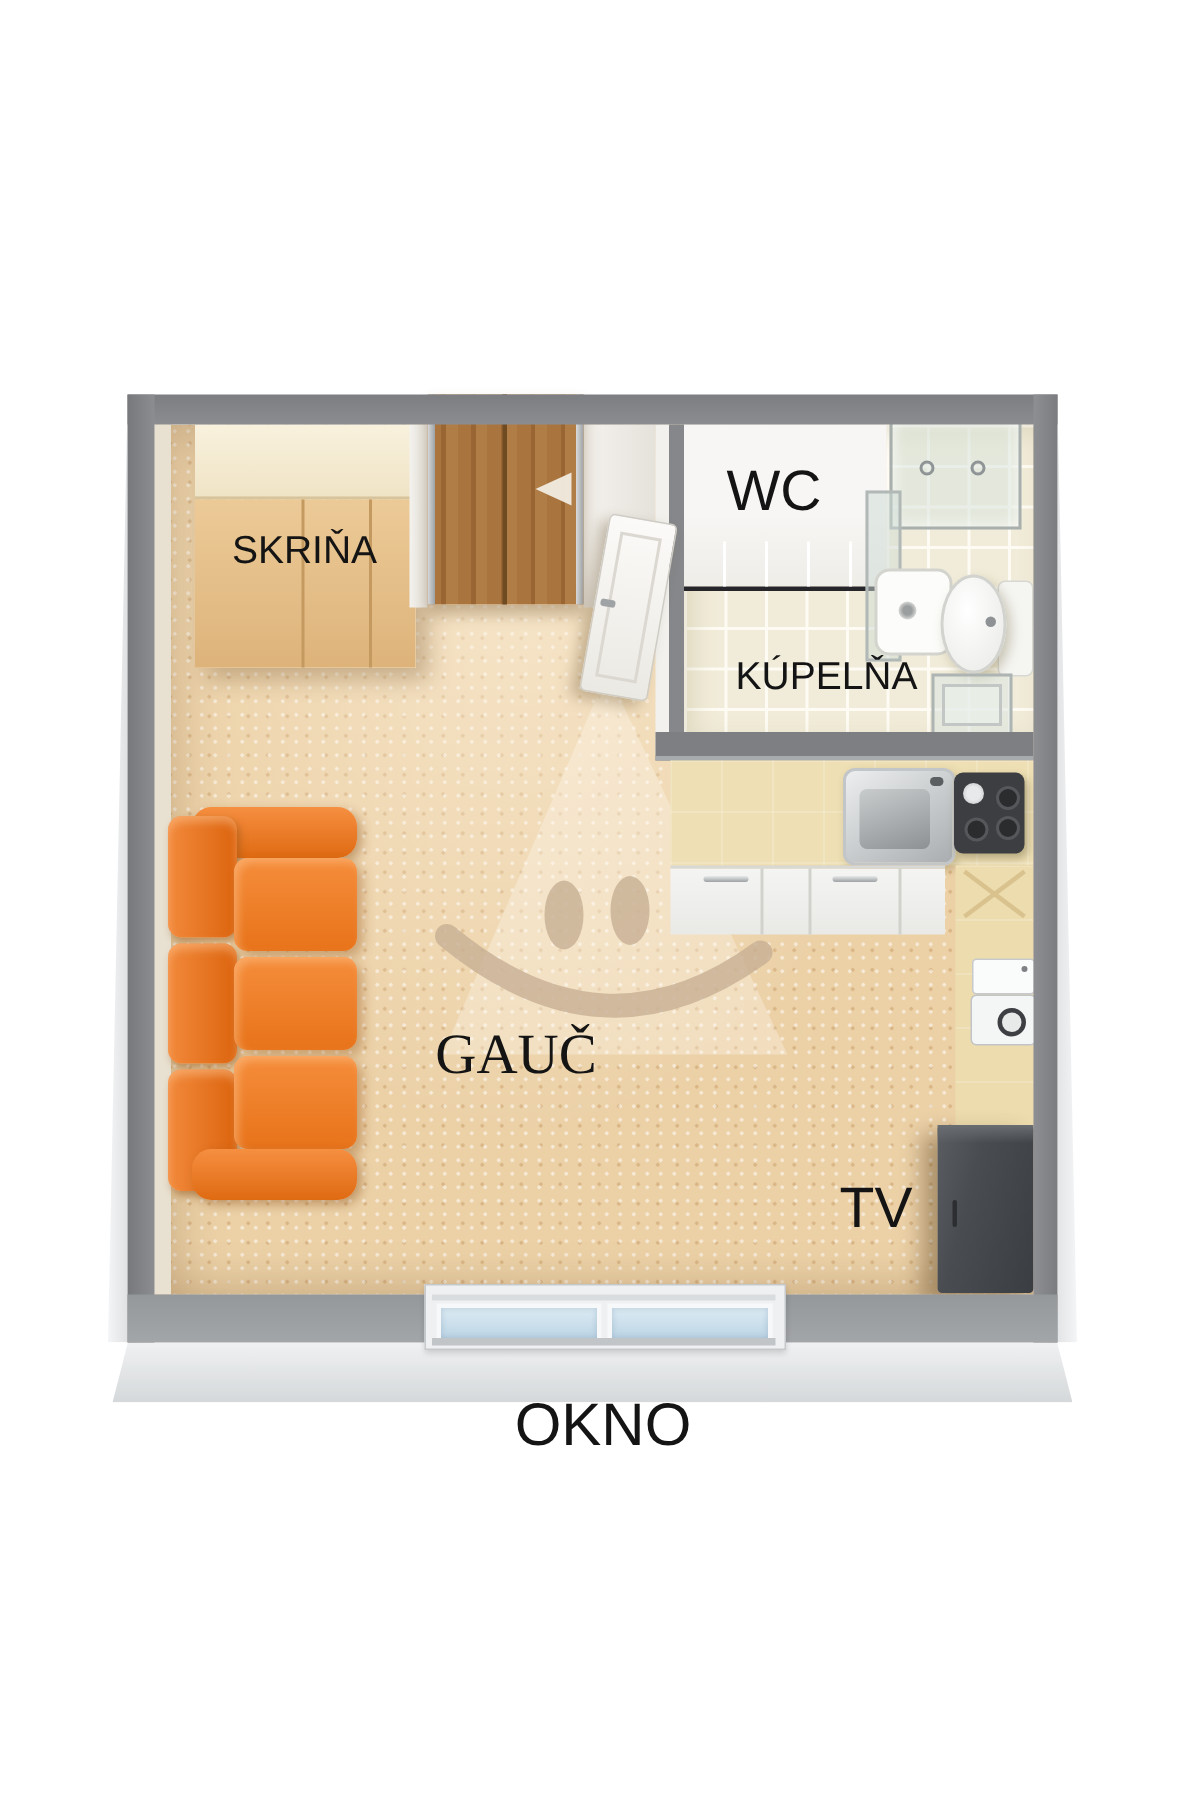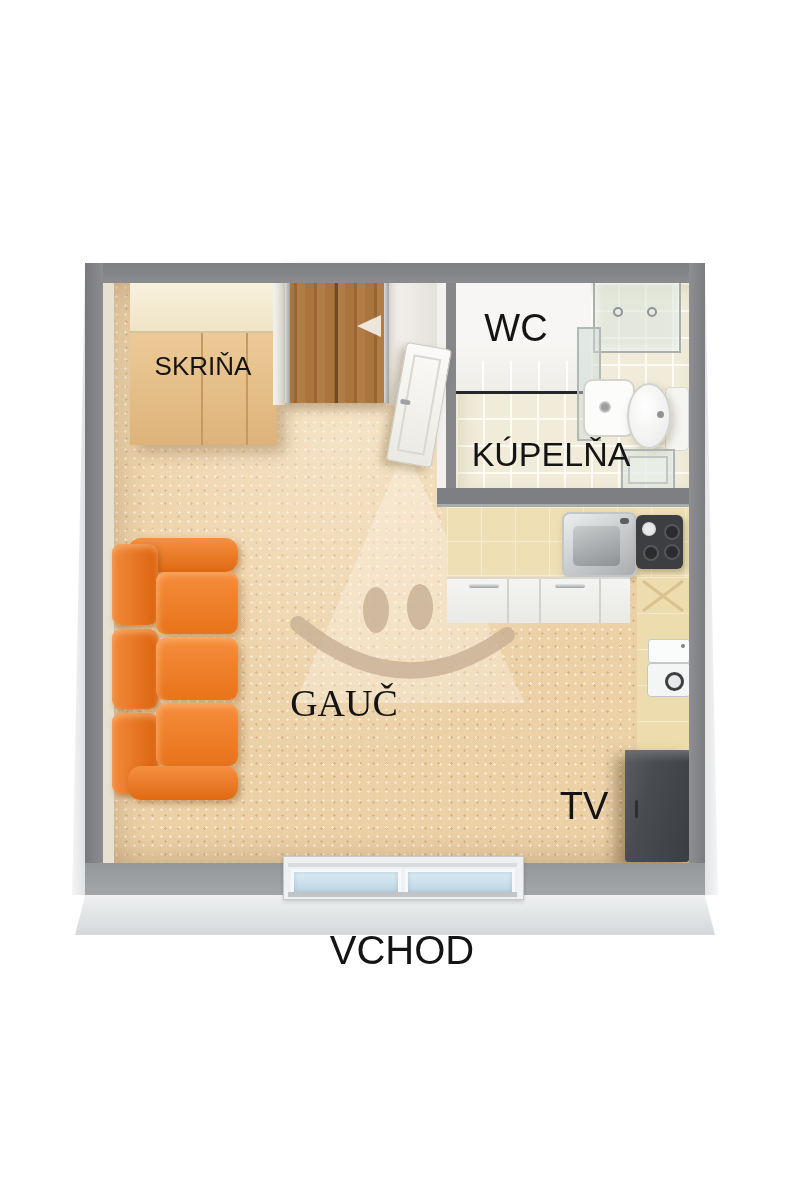--- a/index.html
+++ b/index.html
@@ -88,21 +88,21 @@
   .shower-tray{left:498px;top:116px;width:48px;height:54px;background:#fcfcfa;border:2px solid #d4d4ce;border-radius:10px;}
   .shower-tray::after{content:"";position:absolute;left:14px;top:20px;width:12px;height:12px;border-radius:50%;
      background:radial-gradient(circle,#9b9e9f 35%,#d7d8d6 70%);}
   .toilet{left:580px;top:124px;width:22px;height:62px;background:#f5f5f2;border:1px solid #d8d8d3;border-radius:5px;}
   .bath-sink{left:542px;top:120px;width:40px;height:62px;background:radial-gradient(ellipse at 40% 35%,#ffffff,#eeeeec 75%,#dddddb);
      border:2px solid #d2d2ce;border-radius:50%;box-shadow:3px 4px 8px rgba(120,110,70,.35);}
   .bath-sink::after{content:"";position:absolute;right:5px;top:26px;width:7px;height:7px;border-radius:50%;background:#8f9294;}
   .glass-table{left:536px;top:186px;width:50px;height:38px;background:rgba(219,229,225,.55);border:2px solid #aeb4b2;}
   .glass-table::after{content:"";position:absolute;inset:5px;border:2px solid #c2c7c5;background:rgba(235,242,238,.5);}
   .bath-wall-bottom{left:352px;top:225px;width:252px;height:16px;background:#7d7f82;border-bottom:3px solid #a8abad;}
-  .lbl-kupelna{left:466px;top:172px;font-size:34px;}
+  .lbl-kupelna{left:466px;top:172px;font-size:26px;}
   .bathroom-door{left:311px;top:82px;width:44px;height:118px;border-radius:4px;
      background:linear-gradient(180deg,#fbfaf8,#ebe9e3);border:1px solid #cfccc5;
      transform:rotate(10deg);box-shadow:-5px 5px 9px rgba(110,85,50,.35);}
   .bathroom-door::before{content:"";position:absolute;left:8px;top:10px;right:8px;bottom:10px;border:2px solid #dbd8d1;}
   .bathroom-door::after{content:"";position:absolute;left:3px;top:56px;width:10px;height:5px;background:#9fa3a5;border-radius:2px;}
 
   
   .kitchen-counter{left:362px;top:244px;width:242px;height:70px;background-color:#eedfb4;
      background-image:linear-gradient(rgba(255,255,255,.35) 1px,transparent 1px),linear-gradient(90deg,rgba(255,255,255,.35) 1px,transparent 1px);
      background-size:34px 34px;}
@@ -269,14 +269,14 @@
       <div class="window-sill"></div>
     </div>
 
     <div class="plan-label lbl-skrina">SKRIŇA</div>
     <div class="plan-label lbl-wc">WC</div>
     <div class="plan-label lbl-kupelna">KÚPELŇA</div>
     <div class="plan-label lbl-gauc">GAUČ</div>
     <div class="plan-label lbl-tv">TV</div>
   </div>
 
-  <div class="plan-label lbl-okno">VCHOD</div>
+  <div class="plan-label lbl-okno">OKNO</div>
 </div>
 
 </body></html>

